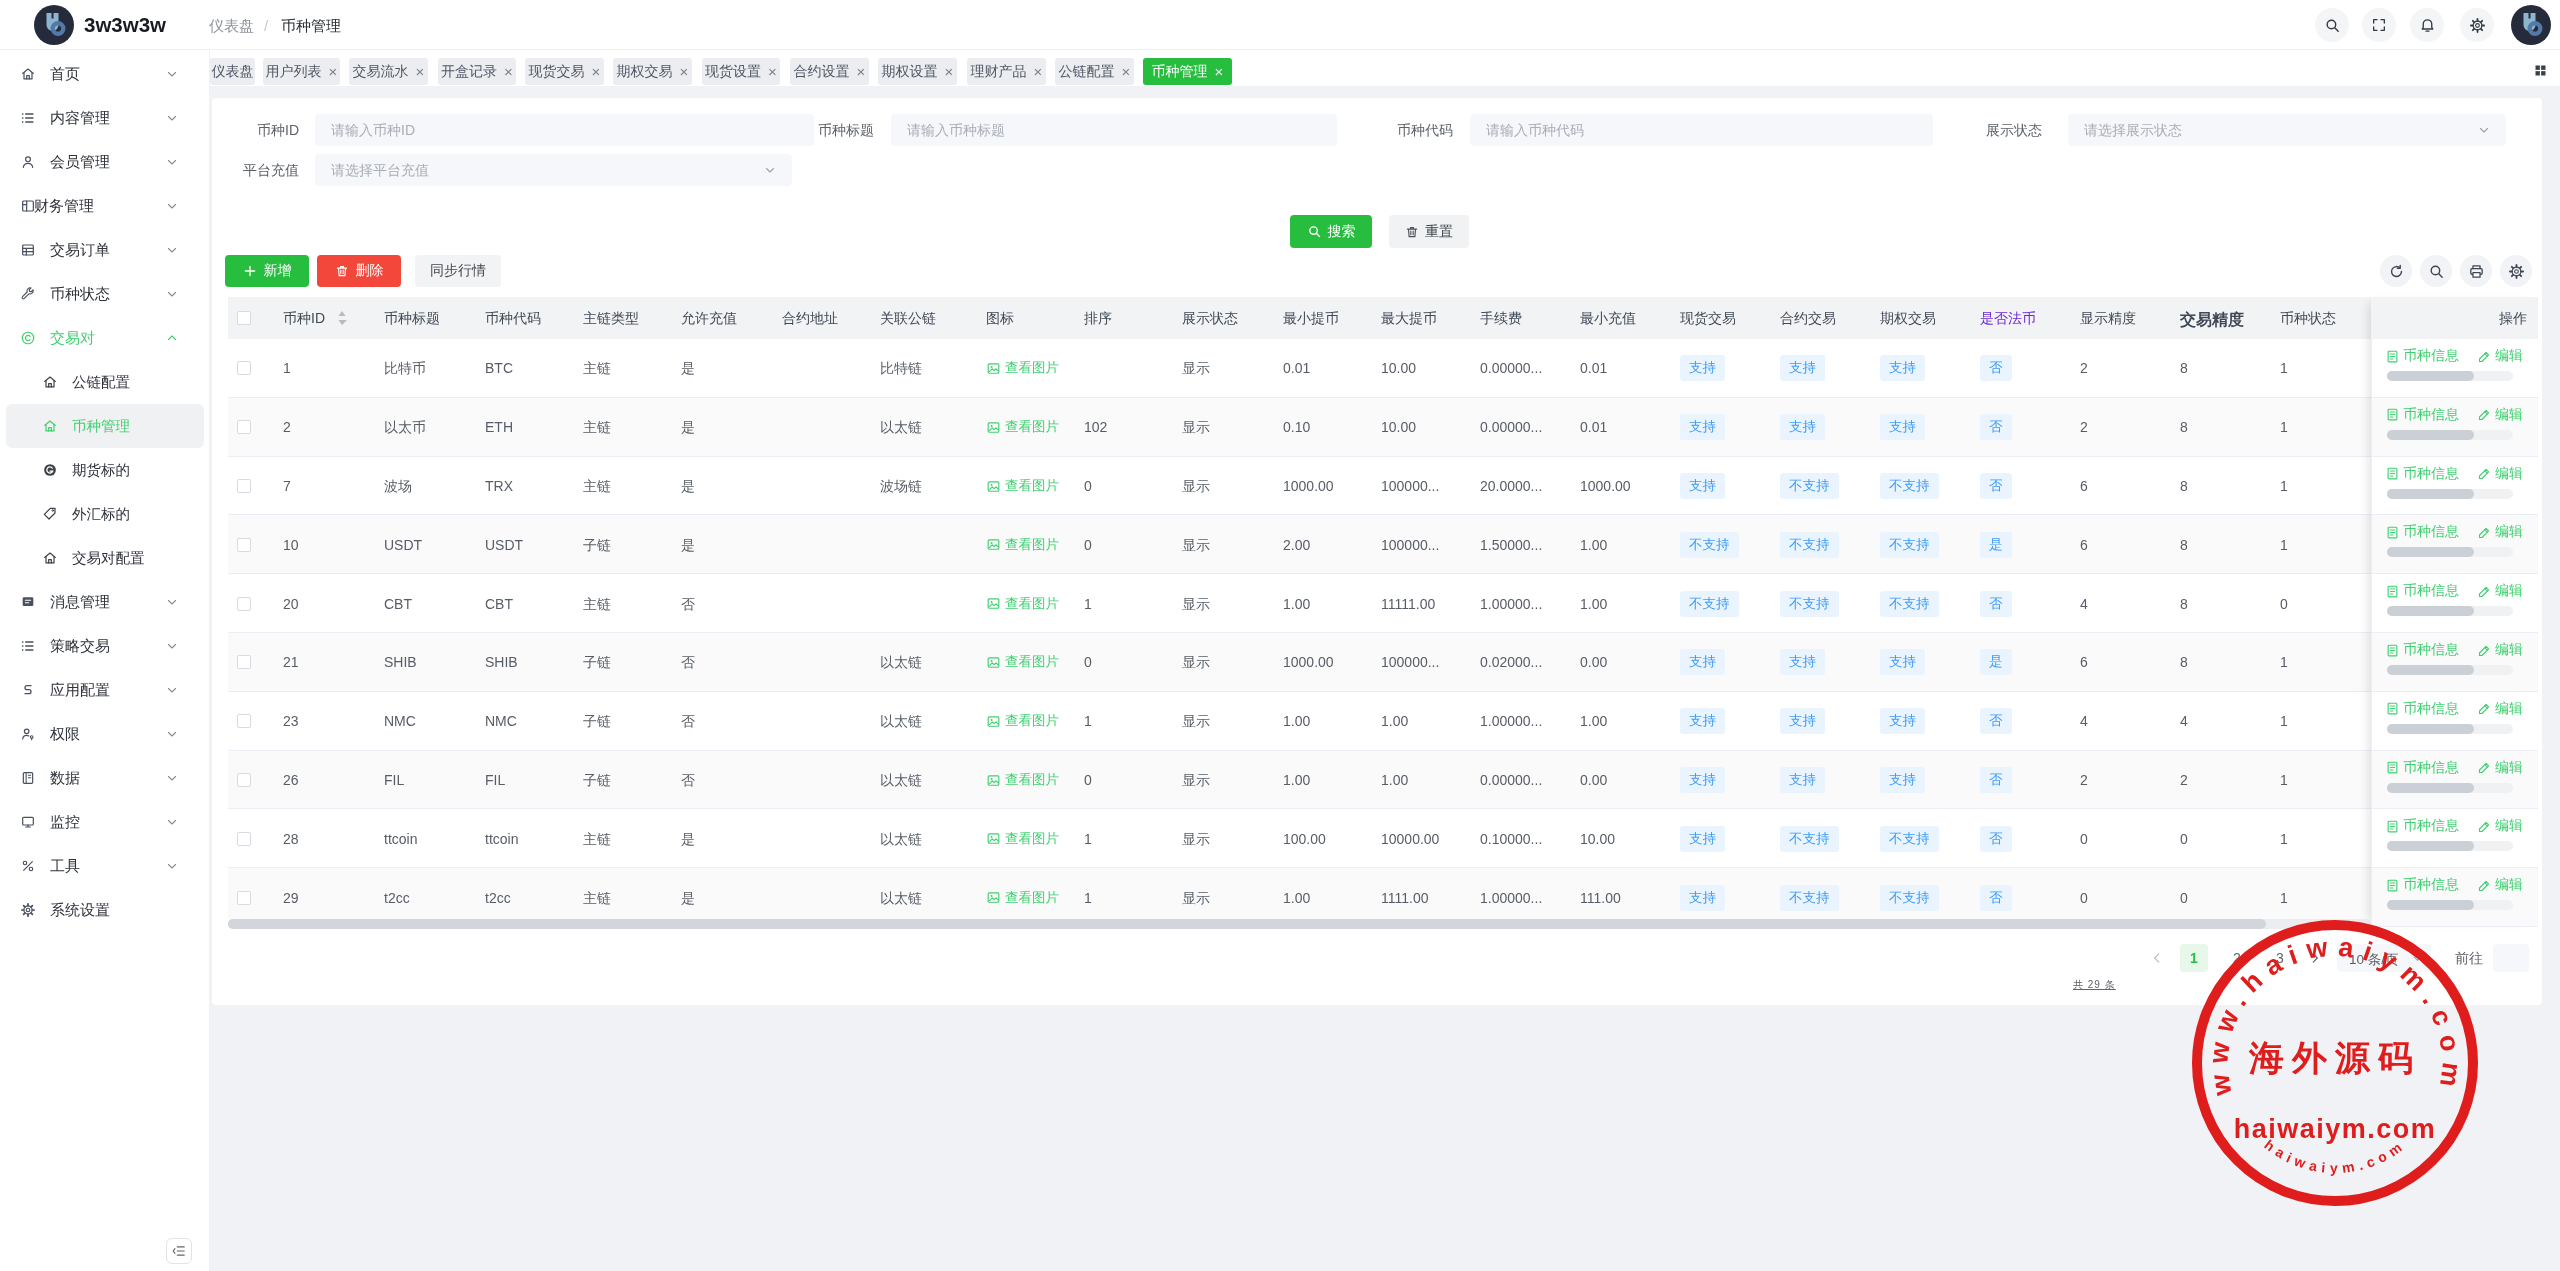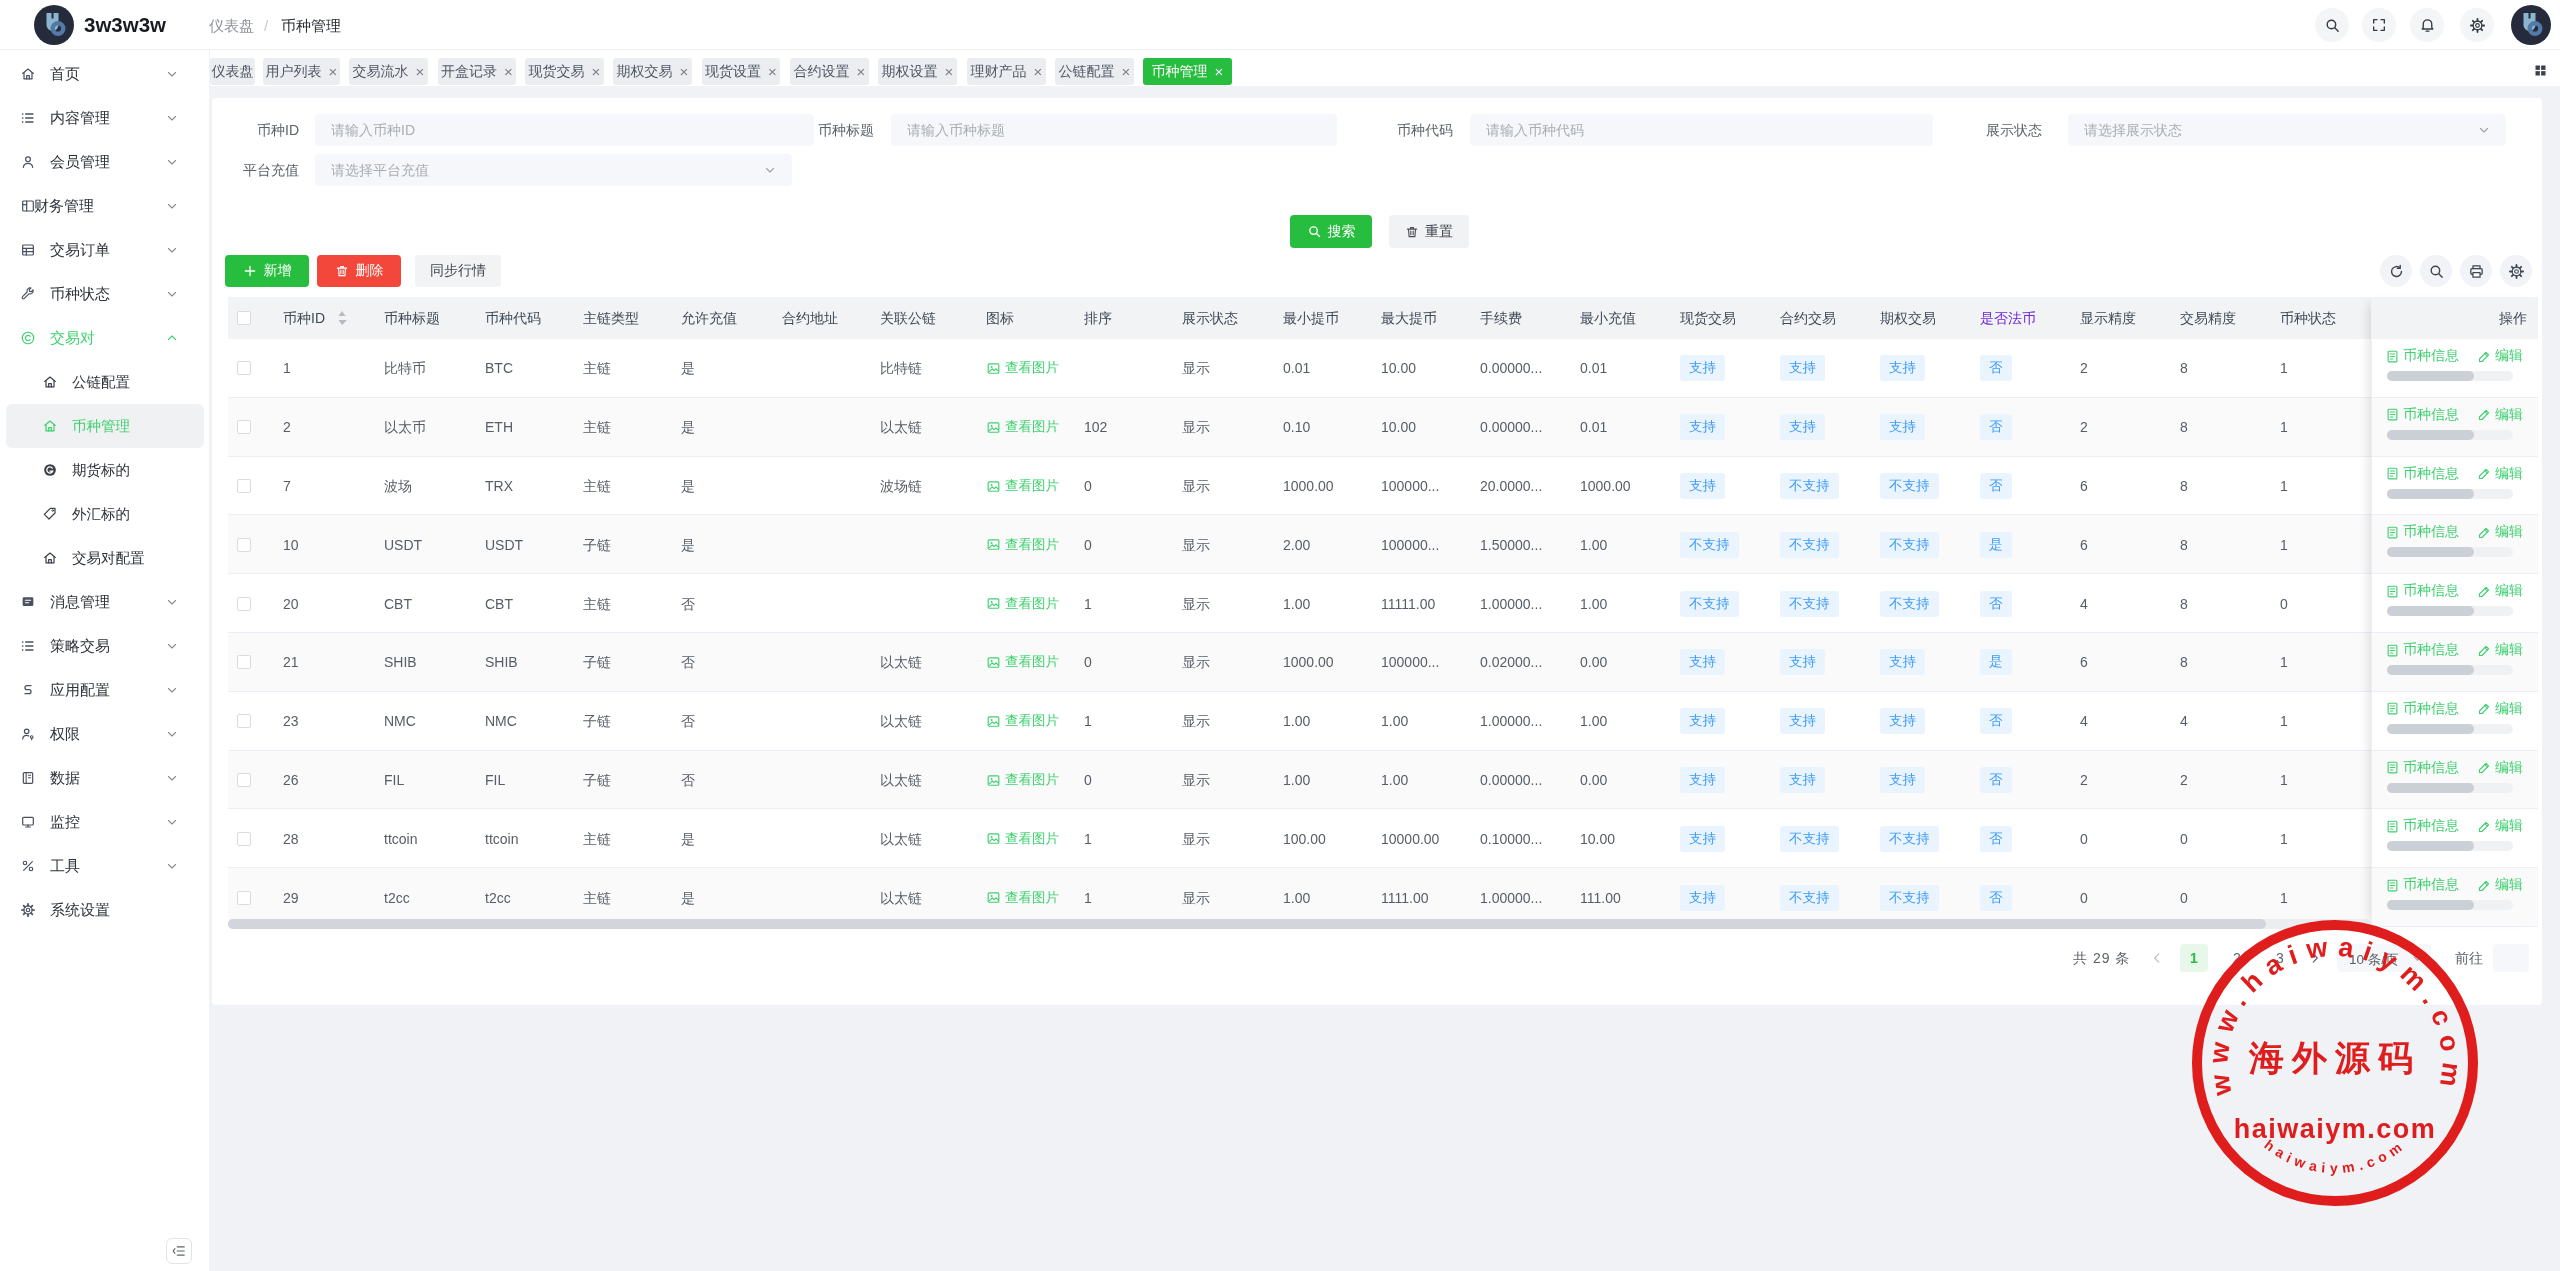--- a/index.html
+++ b/index.html
@@ -448,21 +448,21 @@
 <div class="a" style="left:1182px;top:310px;font-size:14px;color:#3f4956;white-space:nowrap;">展示状态</div>
 <div class="a" style="left:1283px;top:310px;font-size:14px;color:#3f4956;white-space:nowrap;">最小提币</div>
 <div class="a" style="left:1381px;top:310px;font-size:14px;color:#3f4956;white-space:nowrap;">最大提币</div>
 <div class="a" style="left:1480px;top:310px;font-size:14px;color:#3f4956;white-space:nowrap;">手续费</div>
 <div class="a" style="left:1580px;top:310px;font-size:14px;color:#3f4956;white-space:nowrap;">最小充值</div>
 <div class="a" style="left:1680px;top:310px;font-size:14px;color:#3f4956;white-space:nowrap;">现货交易</div>
 <div class="a" style="left:1780px;top:310px;font-size:14px;color:#3f4956;white-space:nowrap;">合约交易</div>
 <div class="a" style="left:1880px;top:310px;font-size:14px;color:#3f4956;white-space:nowrap;">期权交易</div>
 <div class="a" style="left:1980px;top:310px;font-size:14px;color:#6d28d9;white-space:nowrap;">是否法币</div>
 <div class="a" style="left:2080px;top:310px;font-size:14px;color:#3f4956;white-space:nowrap;">显示精度</div>
-<div class="a" style="left:2180px;top:310px;font-size:14px;color:#3f4956;white-space:nowrap;">交易精度</div>
+<div class="a" style="left:2180px;top:310px;font-size:16px;color:#3f4956;white-space:nowrap;font-weight:bold;">交易精度</div>
 <div class="a" style="left:2280px;top:310px;font-size:14px;color:#3f4956;white-space:nowrap;">币种状态</div>
 <div class="a" style="left:337px;top:310px;">
     <svg width="10" height="16" viewBox="0 0 10 16">
       <path d="M5 1L8.5 6H1.5z" fill="#b6bac1"></path>
       <path d="M5 15L1.5 10h8.5z" fill="#b6bac1"></path>
     </svg>
   </div>
 <div class="a" style="left:2486px;top:310px;width:40px;text-align:right;font-size:14px;color:#3f4956;">操作</div>
 <div class="a" style="left:228px;top:339.0px;width:2310px;height:58.8px;background:#fff;border-bottom:1px solid #ebeef5;"></div>
 <div class="a" style="left:237px;top:361.4px;width:14px;height:14px;border:1px solid #d8dbe0;border-radius:2px;background:#fff;"></div>
@@ -920,21 +920,21 @@
   </div>
 <div class="a flex" style="left:2477px;top:876.2px;gap:3px;">
     <svg width="15" height="15" viewBox="0 0 24 24" fill="none">
       <path d="M14.5 5.5l4 4L8 20H4v-4z" stroke="#3ed06f" stroke-width="1.8" stroke-linecap="round" stroke-linejoin="round"></path>
       <path d="M12.5 7.5l4 4" stroke="#3ed06f" stroke-width="1.8" stroke-linecap="round" stroke-linejoin="round"></path>
     </svg>
     <span style="font-size:14px;color:#3ed06f;">编辑</span>
   </div>
 <div class="a" style="left:2387px;top:900.2px;width:126px;height:10px;background:#f0f1f3;border-radius:5px;"></div>
 <div class="a" style="left:2387px;top:900.2px;width:87px;height:10px;background:#cbcfd6;border-radius:5px;"></div>
-<div class="a" style="left:2073px;top:950px;font-size:14px;color:#5d6269;letter-spacing:1px;">共&nbsp;29&nbsp;条</div>
+<div class="a" style="left:2073px;top:978px;font-size:10px;color:#5d6269;letter-spacing:1px;text-decoration:underline;">共&nbsp;29&nbsp;条</div>
 <div class="a" style="left:2150px;top:951px;">
     <svg width="14" height="14" viewBox="0 0 24 24" fill="none">
       <path d="M15 5l-7 7 7 7" stroke="#b9bdc4" stroke-width="2" stroke-linecap="round" stroke-linejoin="round"></path>
     </svg>
   </div>
 <div class="a" style="left:2180px;top:944px;width:28px;height:28px;border-radius:4px;background:#e7f8eb;color:#27bd3f;font-size:14px;font-weight:bold;text-align:center;line-height:28px;">1</div>
 <div class="a" style="left:2223px;top:944px;width:28px;height:28px;color:#5d6269;font-size:14px;text-align:center;line-height:28px;">2</div>
 <div class="a" style="left:2266px;top:944px;width:28px;height:28px;color:#5d6269;font-size:14px;text-align:center;line-height:28px;">3</div>
 <div class="a" style="left:2308px;top:951px;">
     <svg width="14" height="14" viewBox="0 0 24 24" fill="none">

